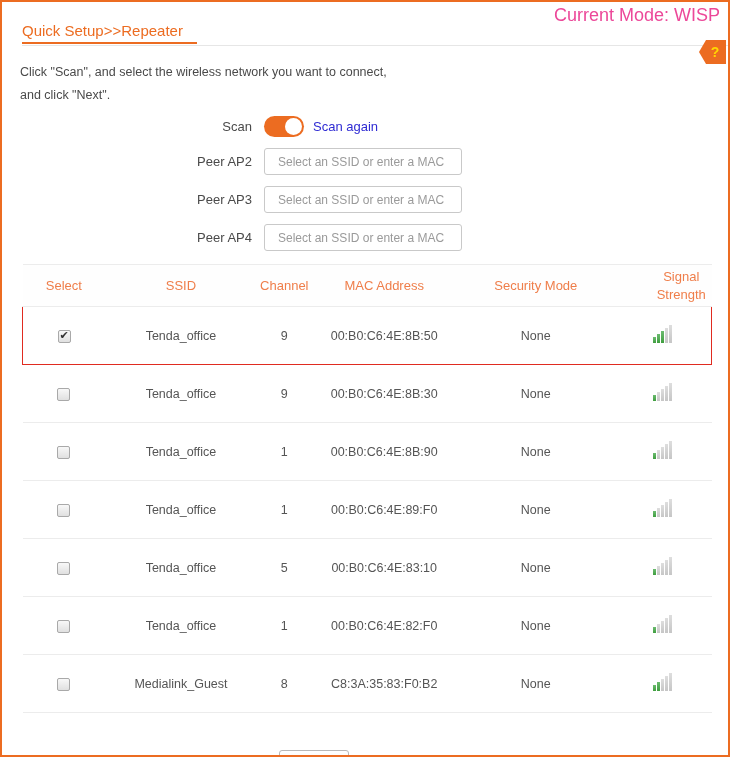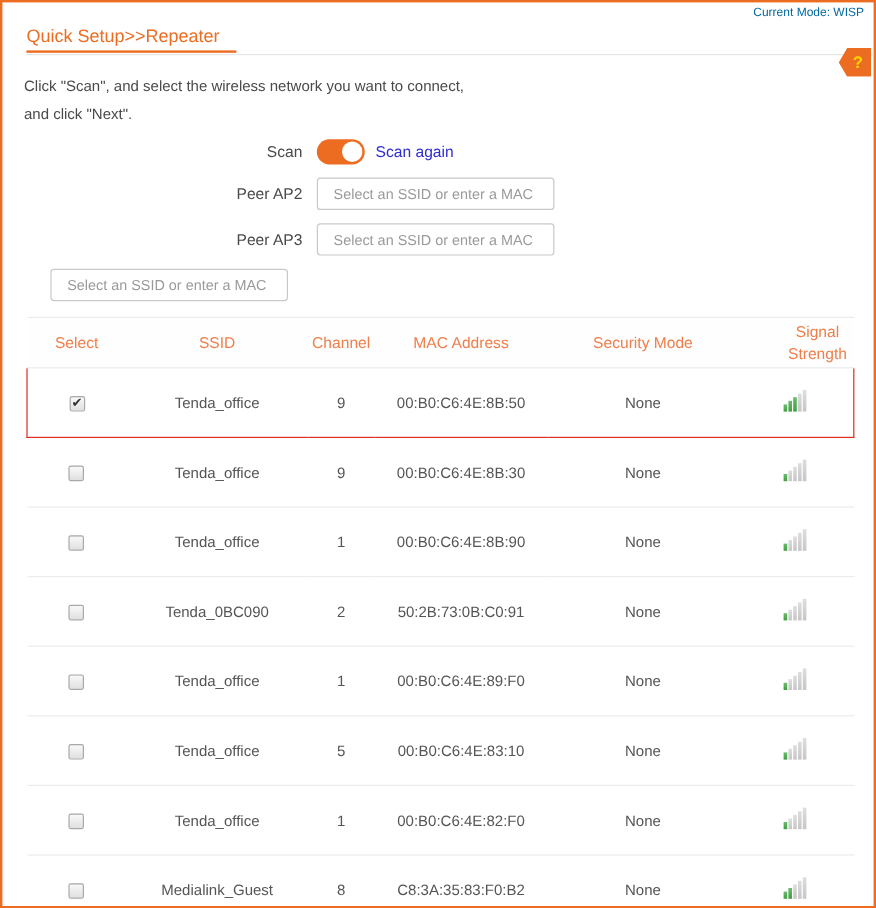--- a/index.html
+++ b/index.html
@@ -16,21 +16,21 @@
   body{
     width:730px;height:757px;
     border:2px solid var(--accent);
     background:#fff;
     position:relative;
     overflow:hidden;
   }
   
   .current-mode{
     text-align:right;
-    font-size:10px;color:#0369a1;
+    font-size:18px;color:#ec4899;
     padding:3px 8px 0 0;height:20px;
   }
   .title-row{
     margin-left:20px;
     border-bottom:1px solid #e6e6e6;
     height:24px;
     position:relative;
   }
   .breadcrumb{
     display:inline-block;
@@ -156,20 +156,21 @@
 
   <div class="form-row">
     <div class="form-label">Peer AP2</div>
     <input class="mac-input" placeholder="Select an SSID or enter a MAC" style="">
   </div>
   <div class="form-row">
     <div class="form-label">Peer AP3</div>
     <input class="mac-input" placeholder="Select an SSID or enter a MAC" style="">
   </div>
   <div class="form-row">
+    <div class="form-label">Peer AP4</div>
     <input class="mac-input" placeholder="Select an SSID or enter a MAC" style="">
   </div>
 </div>
 
 <table class="net-table">
   <colgroup>
     <col class="c-select">
       <col class="c-ssid">
       <col class="c-channel">
     <col class="c-mac">
@@ -224,34 +225,20 @@
     <td><span class="signal">
             <span class="bar lit" style="height: 6px;"></span>
             <span class="bar" style="height: 9px;"></span>
             <span class="bar" style="height: 12px;"></span>
             <span class="bar" style="height: 15px;"></span>
             <span class="bar" style="height: 18px;"></span>
           </span></td>
   </tr>
       <tr>
     <td><input type="checkbox" style=""></td>
-    <td>Tenda_0BC090</td>
-    <td>2</td>
-    <td>50:2B:73:0B:C0:91</td>
-    <td>None</td>
-    <td><span class="signal">
-            <span class="bar lit" style="height: 6px;"></span>
-            <span class="bar" style="height: 9px;"></span>
-            <span class="bar" style="height: 12px;"></span>
-            <span class="bar" style="height: 15px;"></span>
-            <span class="bar" style="height: 18px;"></span>
-          </span></td>
-  </tr>
-      <tr>
-    <td><input type="checkbox" style=""></td>
     <td>Tenda_office</td>
     <td>1</td>
     <td>00:B0:C6:4E:89:F0</td>
     <td>None</td>
     <td><span class="signal">
             <span class="bar lit" style="height: 6px;"></span>
             <span class="bar" style="height: 9px;"></span>
             <span class="bar" style="height: 12px;"></span>
             <span class="bar" style="height: 15px;"></span>
             <span class="bar" style="height: 18px;"></span>

